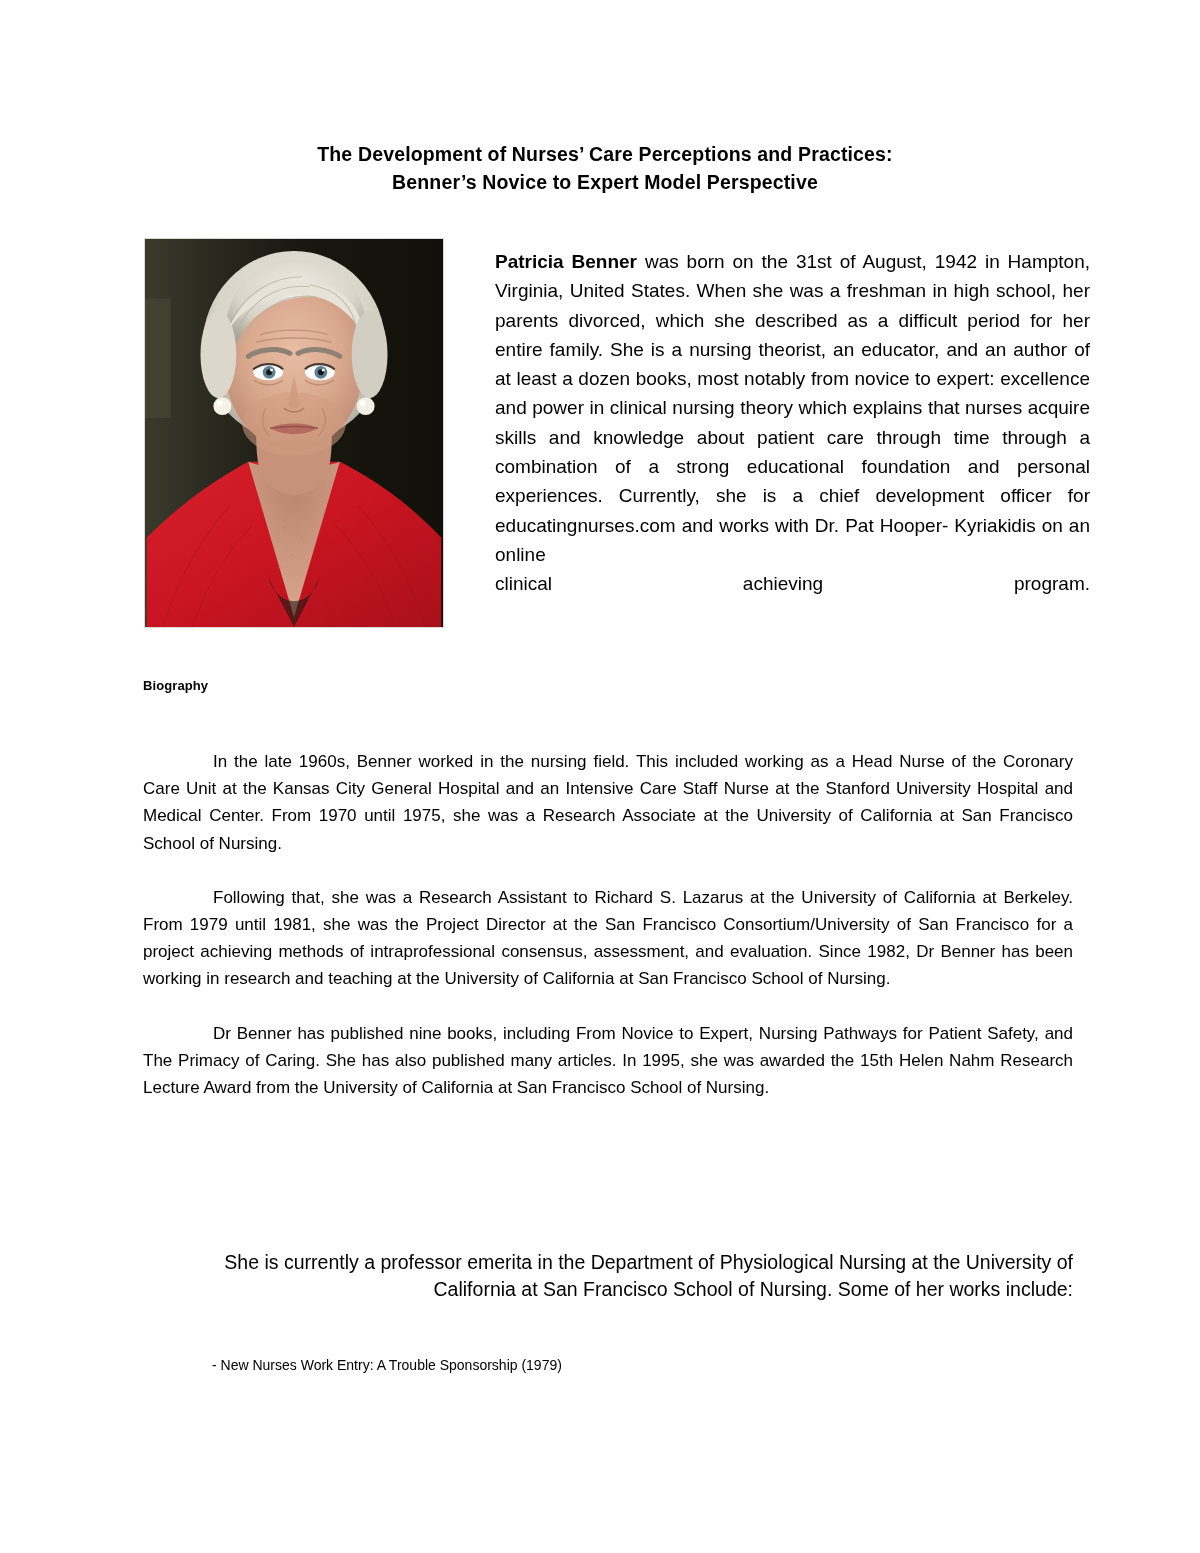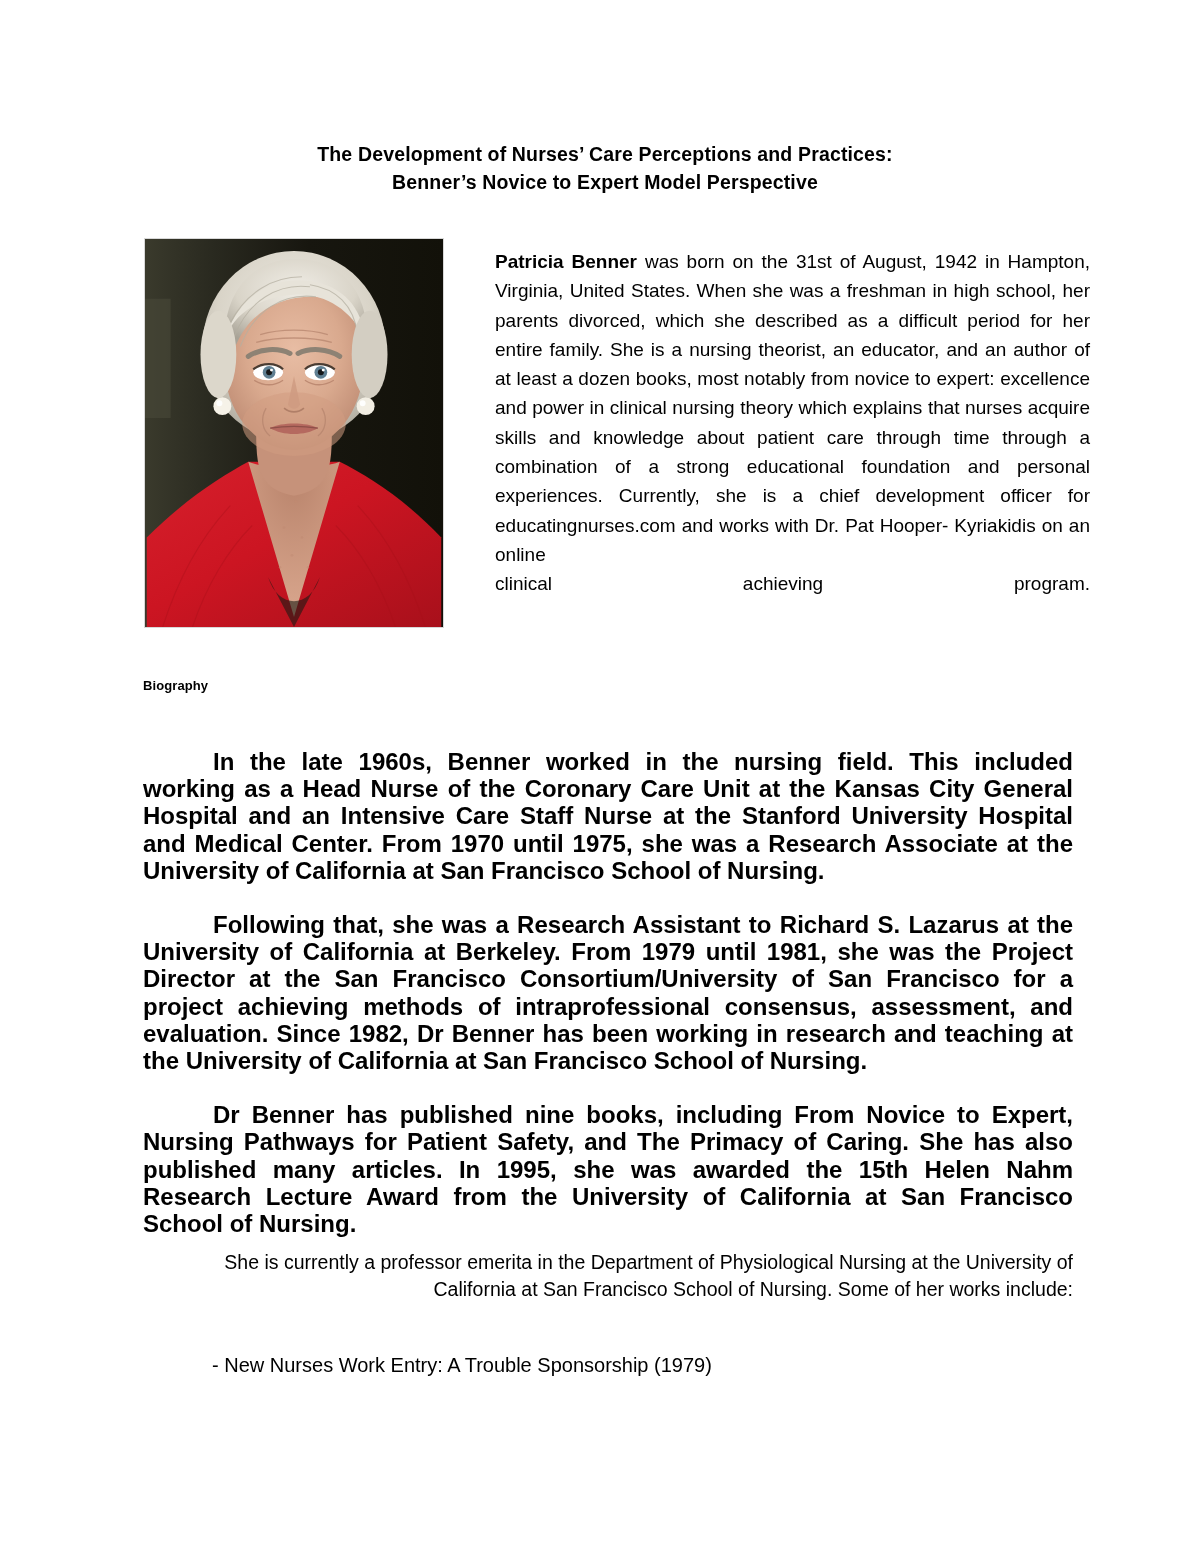--- a/index.html
+++ b/index.html
@@ -91,23 +91,22 @@
     font-size: 13px;
     font-weight: bold;
     letter-spacing: 0.1px;
   }
 
   .body-col {
     position: absolute;
     left: 143px;
     top: 748px;
     width: 930px;
-    font-size: 24px;
+    font-size: 17px;
     line-height: 27.2px;
-    font-weight: bold;
   }
   .body-col p {
     margin: 0 0 27px 0;
     text-align: justify;
     text-justify: inter-word;
     text-indent: 70px;
     hyphens: none;
   }
 
   .closing-para {
@@ -119,21 +118,21 @@
     line-height: 27.2px;
     text-align: right;
     hyphens: none;
   }
 
   .works-list {
     position: absolute;
     left: 212px;
     top: 1352px;
     width: 860px;
-    font-size: 20px;
+    font-size: 14px;
     line-height: 27.2px;
   }
   .works-list .work-item { display: block; }
 </style>
 </head>
 <body>
 
 <div class="page">
 
   <div class="doc-title">

